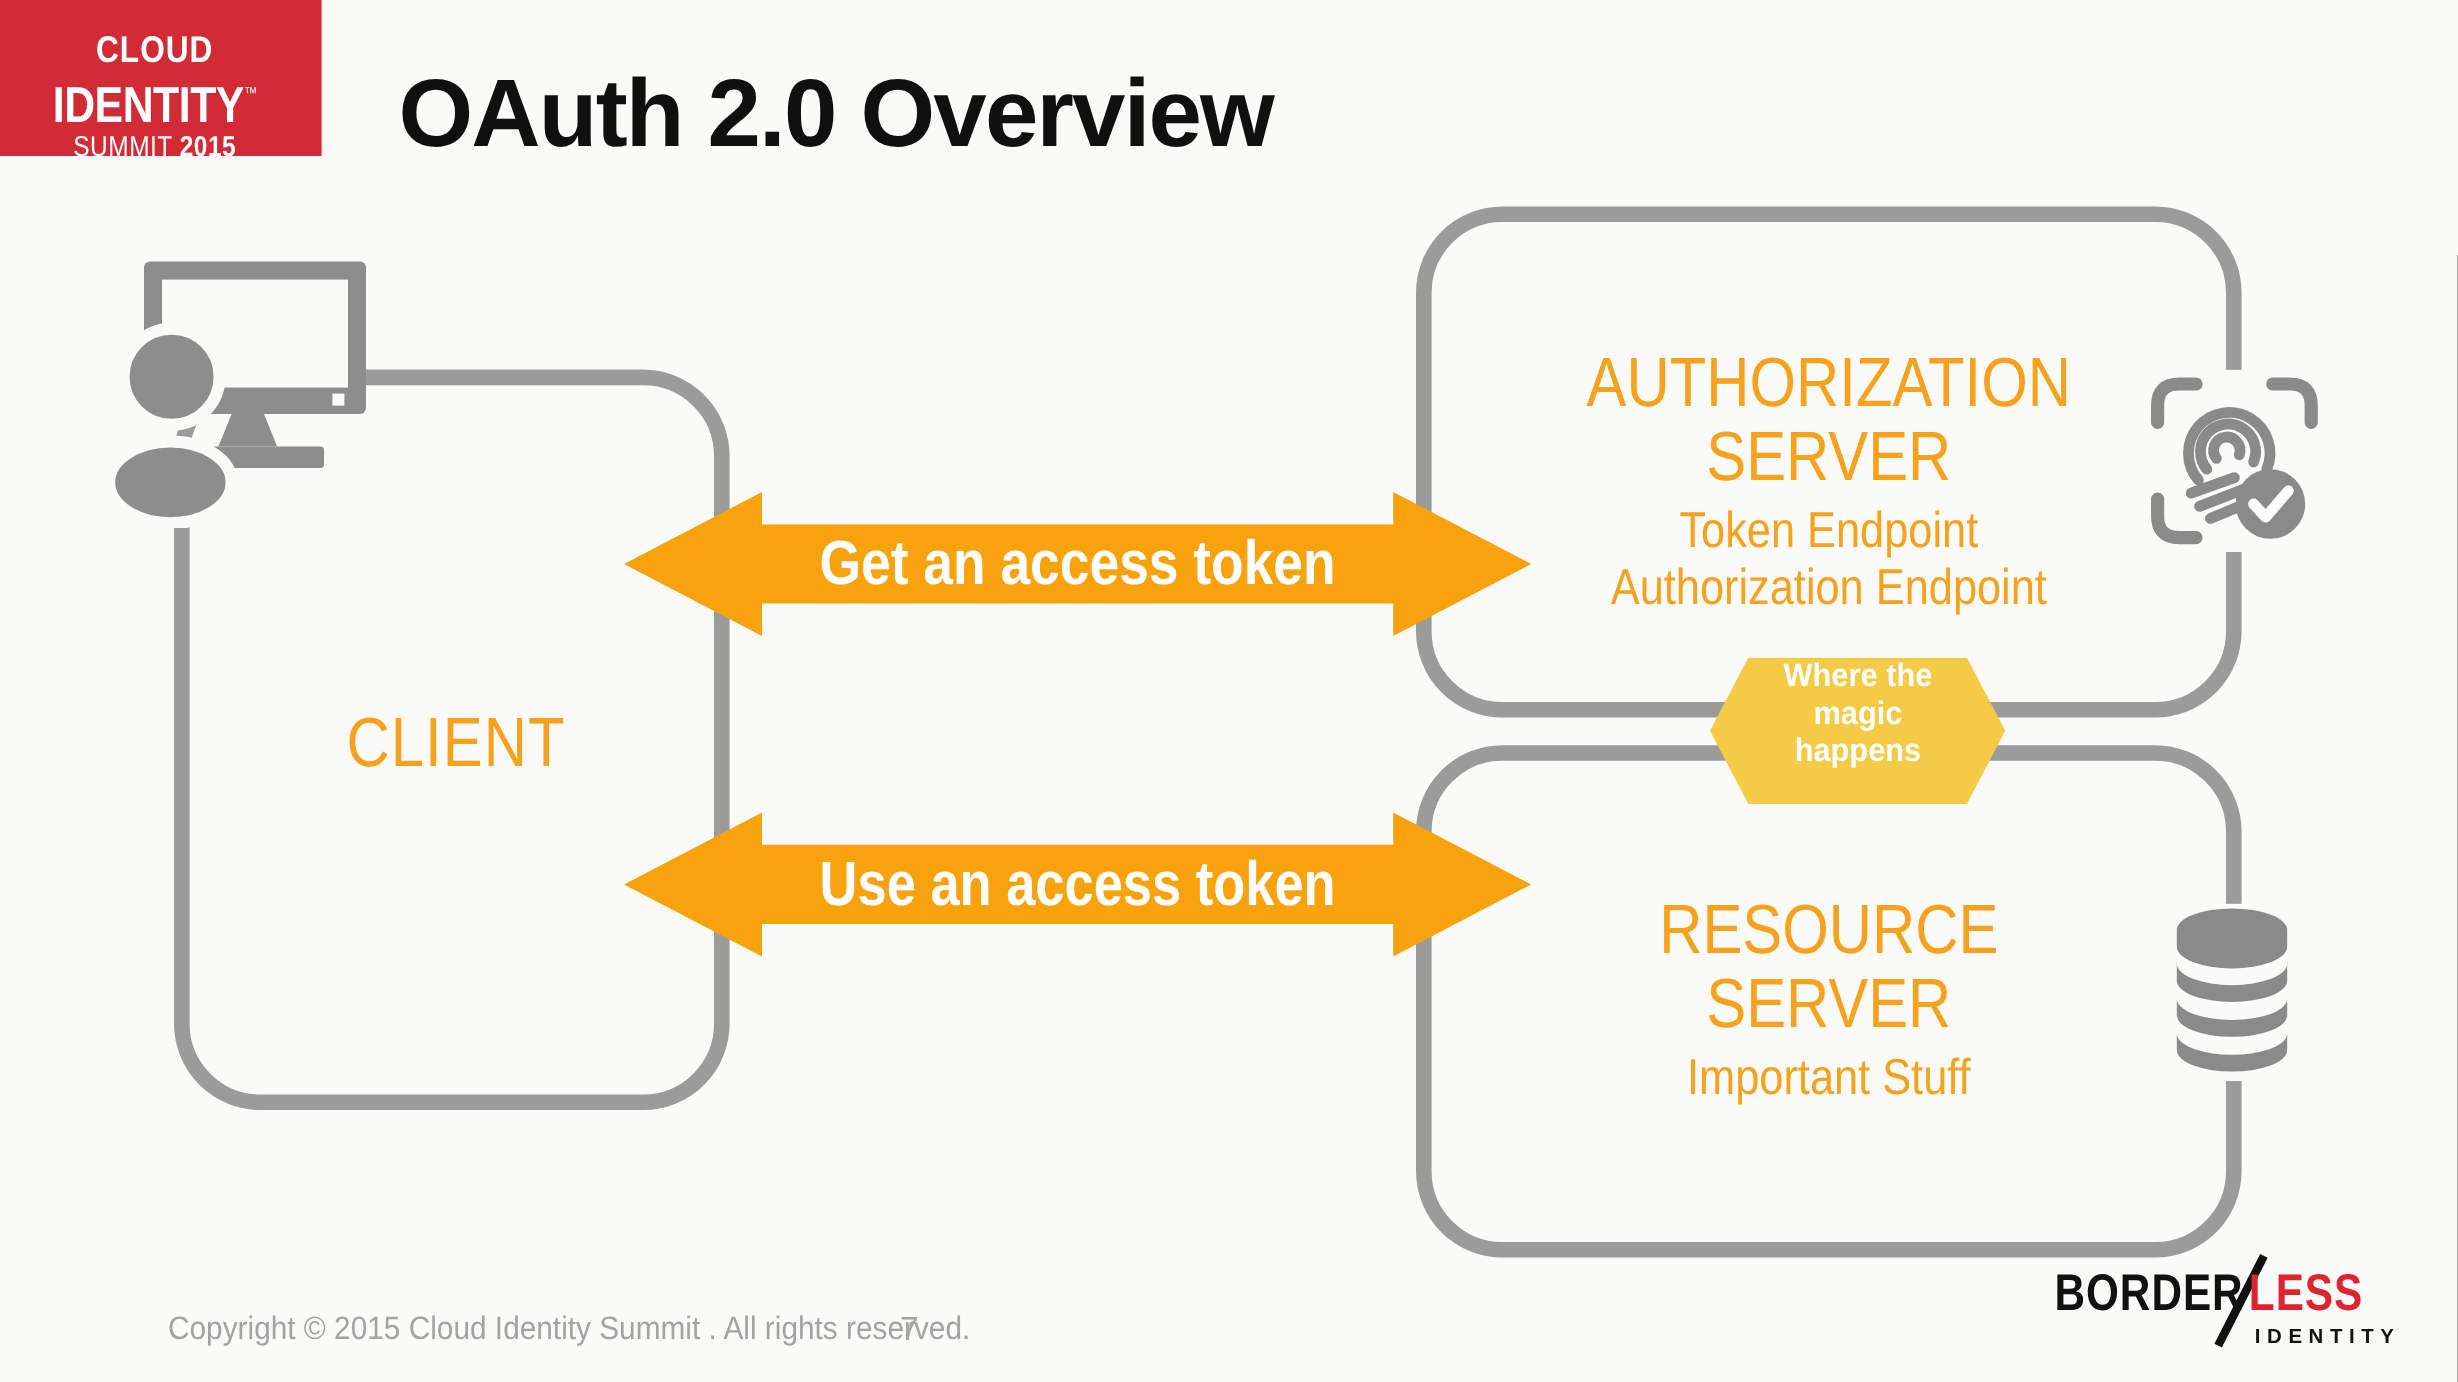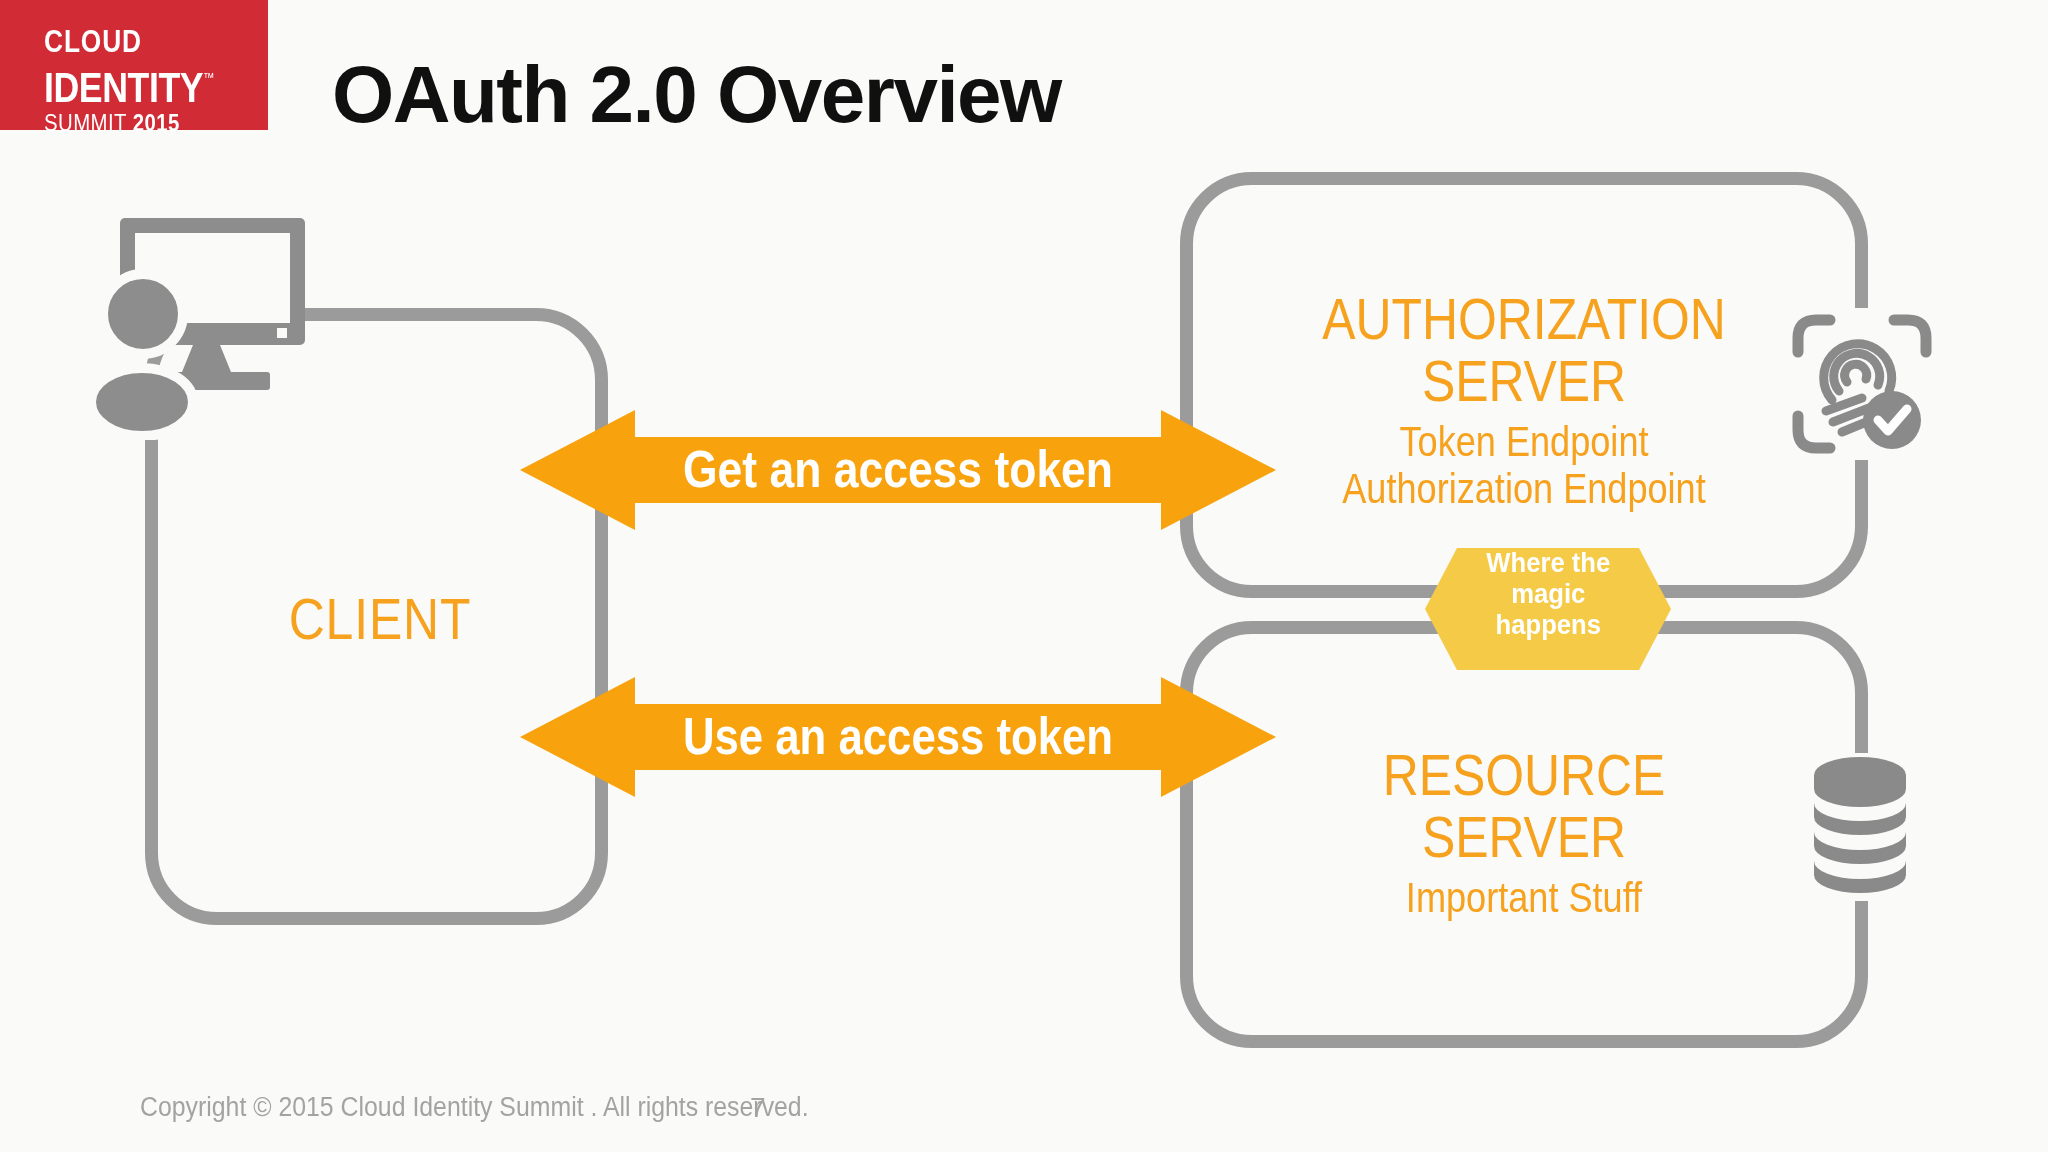--- a/index.html
+++ b/index.html
@@ -2,21 +2,21 @@
 <html><head>
 <meta charset="utf-8">
 <style>
   html,body{margin:0;padding:0;background:#555;}
   .stage{
     position:relative;width:2048px;height:1152px;overflow:hidden;
     background:#fafaf8;
     font-family:"Liberation Sans",sans-serif;
   }
   
-  .logo{position:absolute;left:0;top:0;width:268px;height:130px;background:#d12b36;}
+  .logo{position:absolute;left:0;top:0;width:268px;height:130px;background:#d12b36;text-align:center;}
   .logo-text{position:absolute;left:44px;top:26px;color:#fff;transform:scaleX(.85);transform-origin:left top;white-space:nowrap;}
   .logo-l1{font-size:31px;font-weight:600;letter-spacing:1px;line-height:32px;}
   .logo-l2{font-size:42px;font-weight:700;letter-spacing:-.5px;line-height:40px;}
   .logo-l2 .tm{font-size:13px;vertical-align:20px;font-weight:400;}
   .logo-l3{font-size:24px;font-weight:400;line-height:29px;letter-spacing:.5px;}
   .logo-l3 b{font-weight:700;}
   
   .title{position:absolute;left:317px;top:34px;margin:15px;font-size:80px;font-weight:700;
     letter-spacing:-1.5px;color:#101010;white-space:nowrap;}
   
@@ -150,14 +150,20 @@
     <div class="hex-text">
       <div>Where the</div>
       <div>magic</div>
       <div>happens</div>
     </div>
   </div>
 
   <div class="copyright">Copyright © 2015 Cloud Identity Summit . All rights reserved.</div>
   <div class="page-num">7</div>
 
+  <div class="brand">
+    <div class="brand-border">BORDER</div>
+    <div class="brand-slash"></div>
+    <div class="brand-less">LESS</div>
+    <div class="brand-identity">IDENTITY</div>
+  </div>
 
 </div>
 
 </body></html>

